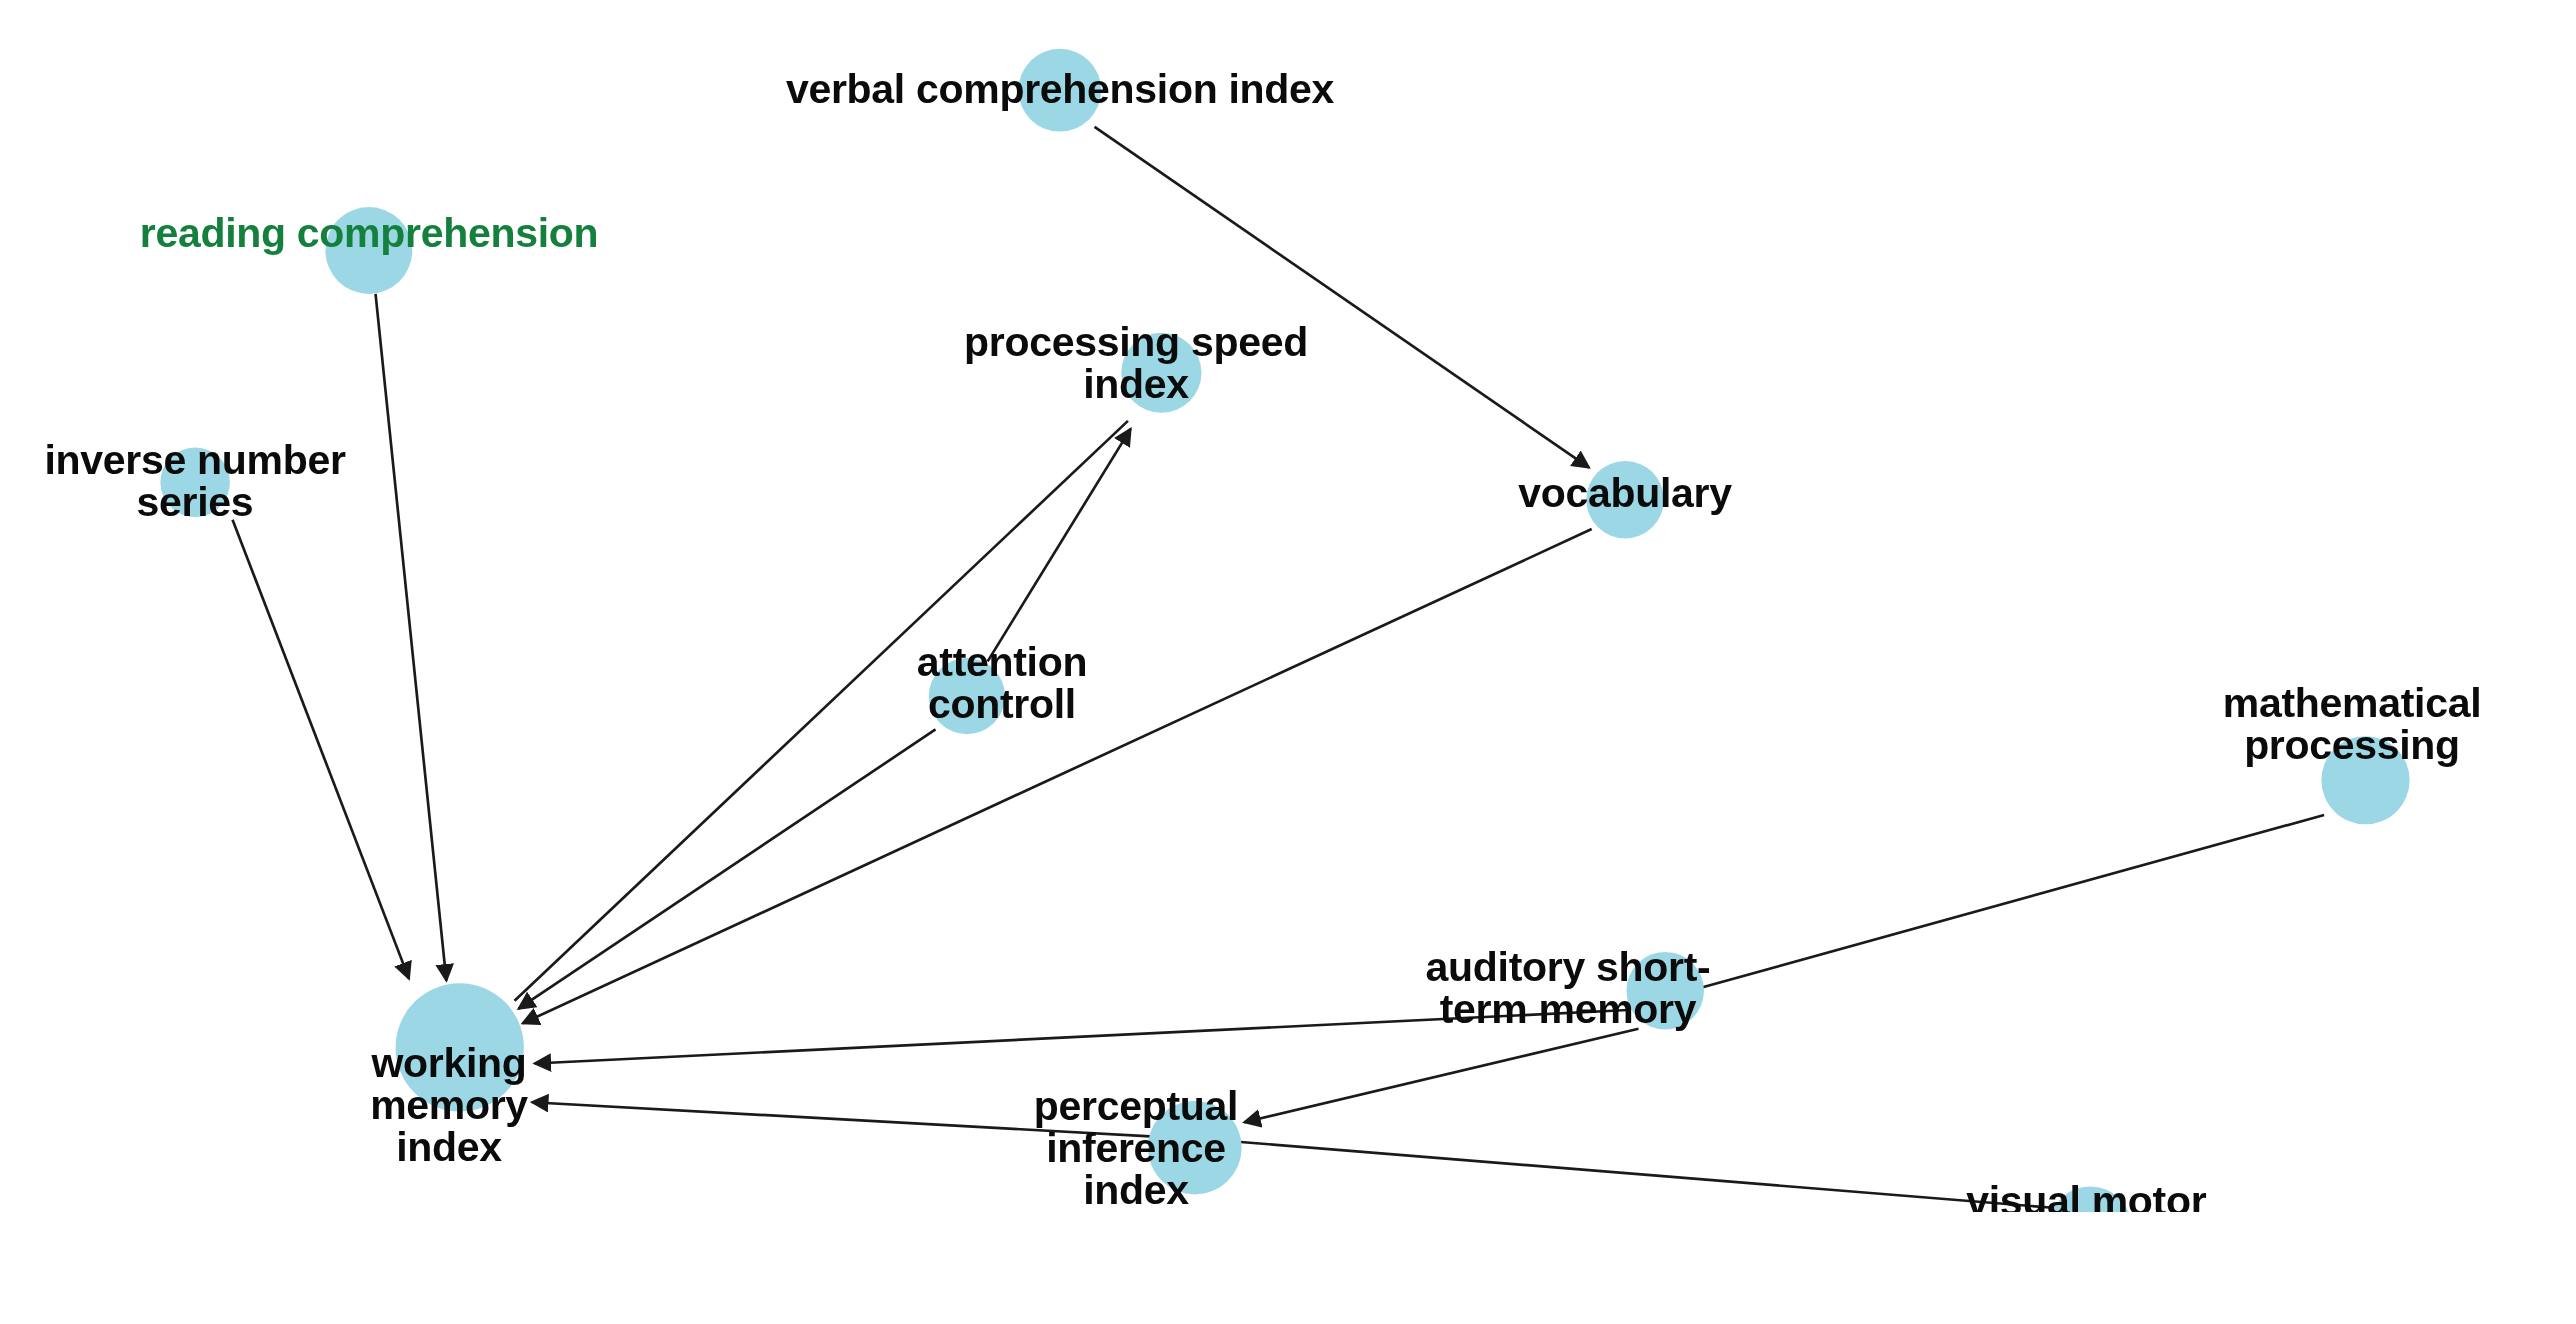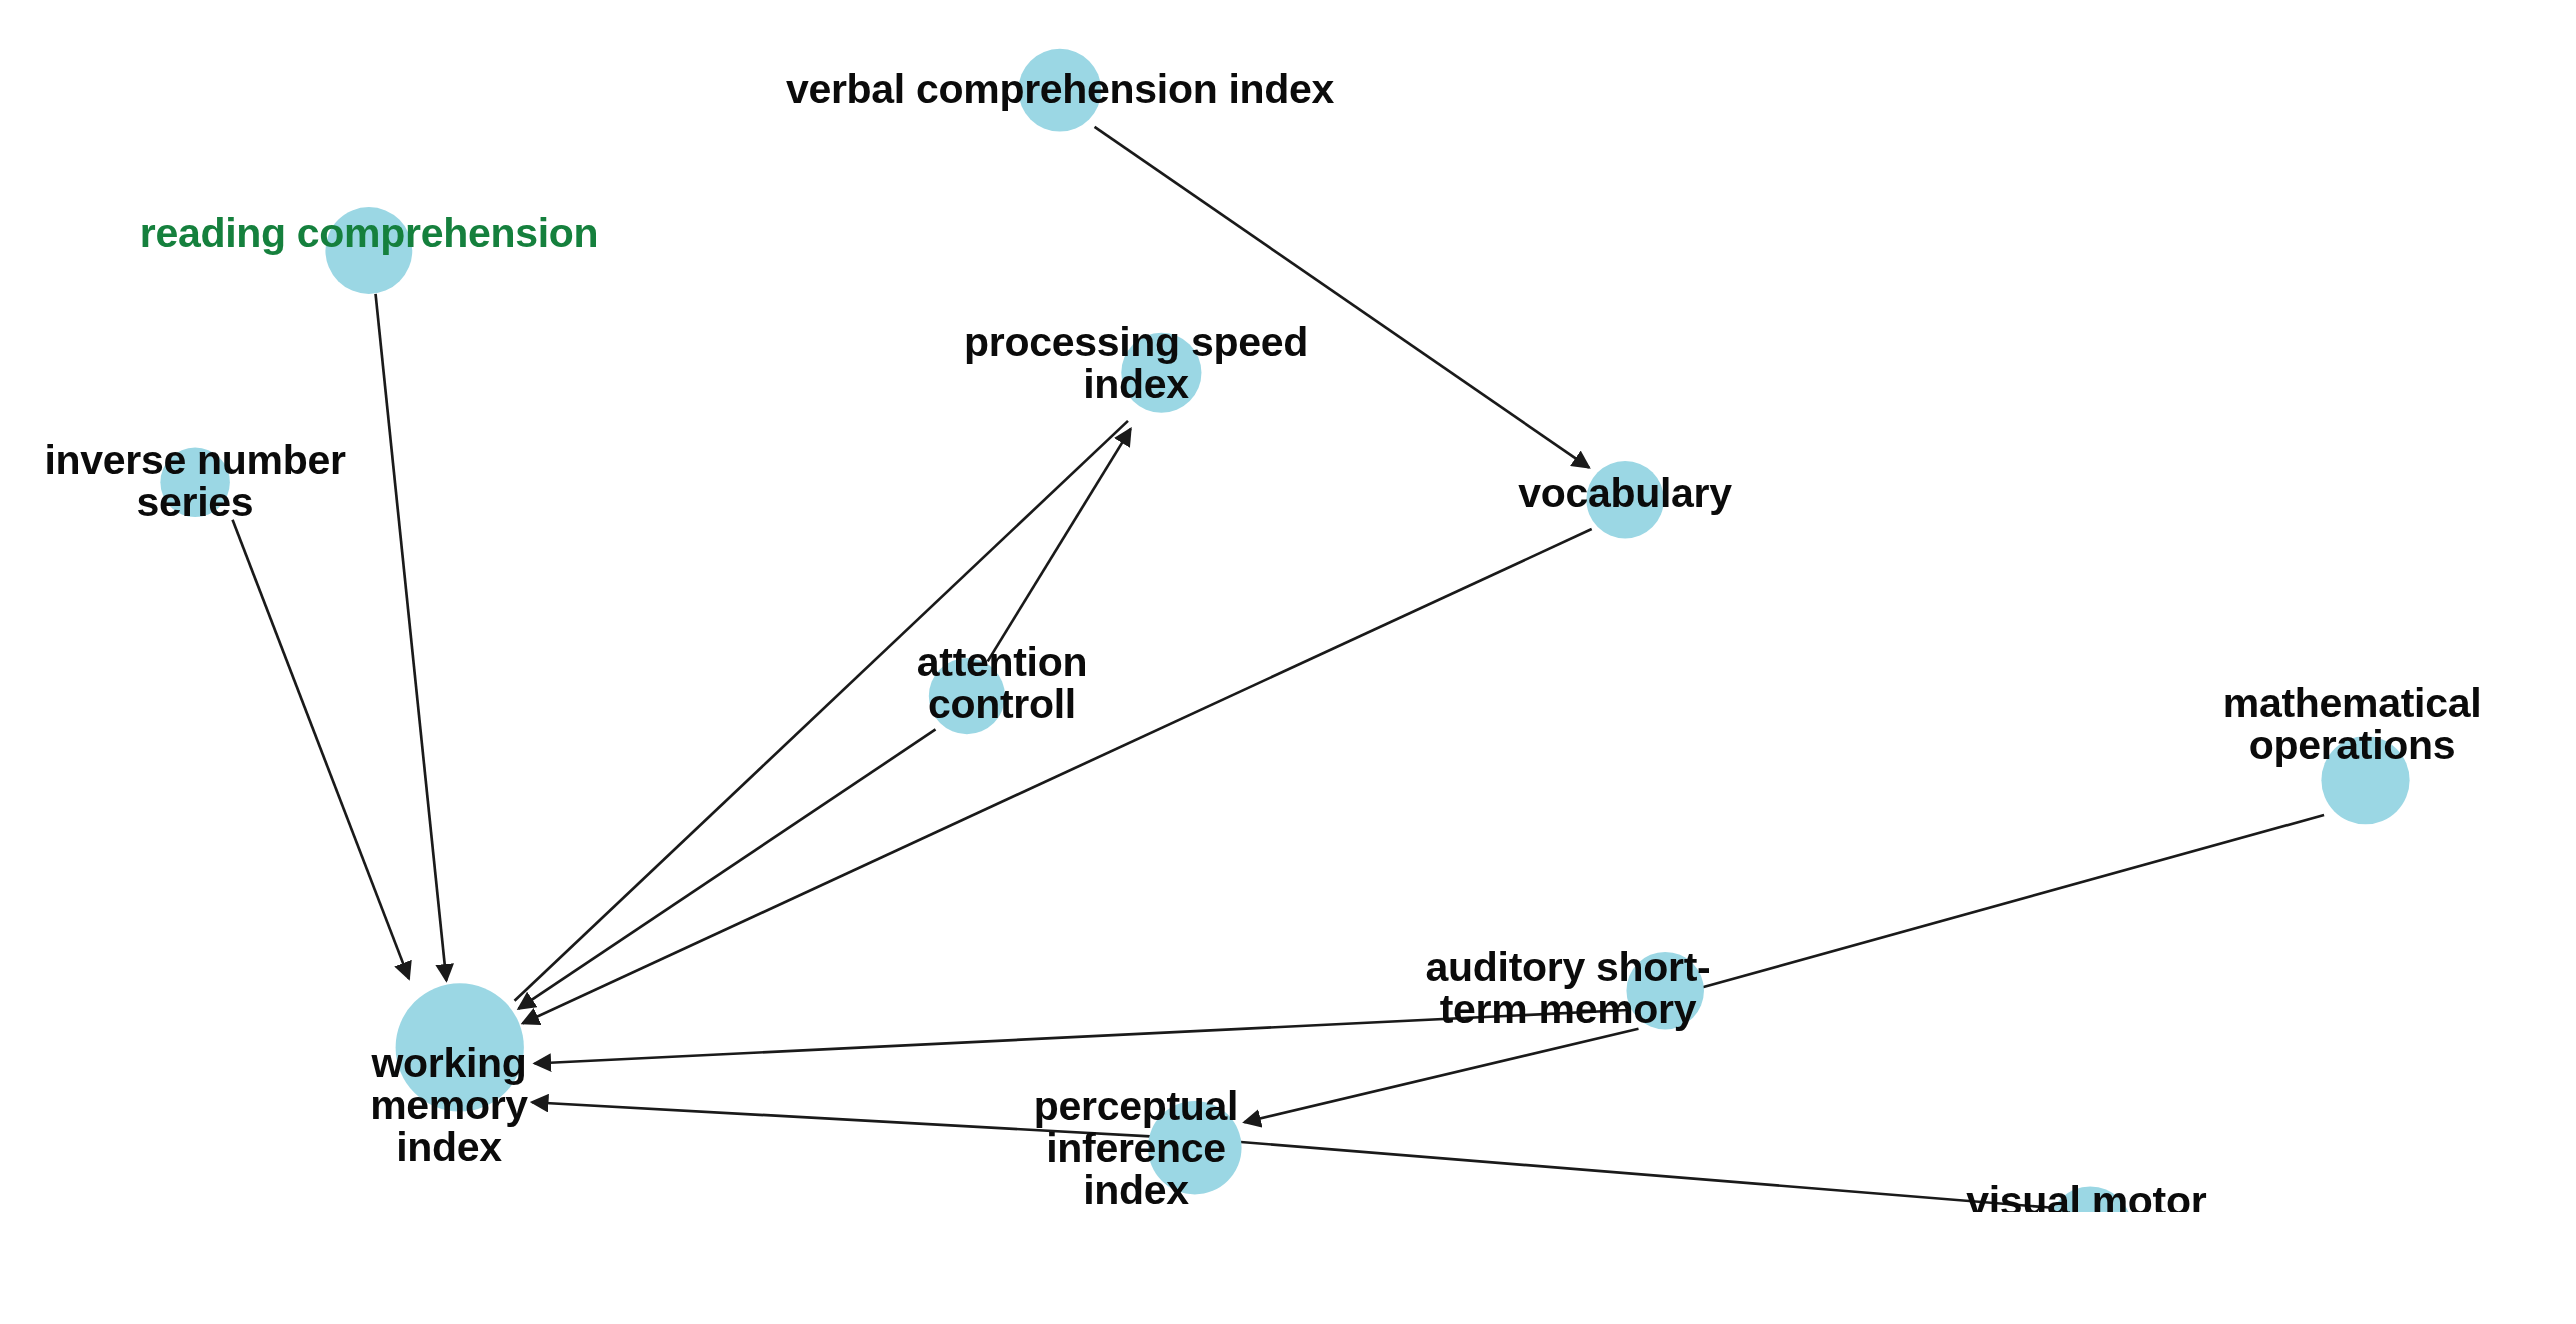--- a/index.html
+++ b/index.html
@@ -90,21 +90,21 @@
       <div class="node-label" style="left: 1060px; top: 90px; color: rgb(11, 11, 11);">verbal comprehension index</div>
       <div class="node-label" style="left: 369px; top: 234px; color: #15803d;">reading comprehension</div>
       <div class="node-label" style="left: 1136px; top: 364px; color: rgb(11, 11, 11);">processing speed
 index</div>
       <div class="node-label" style="left: 195px; top: 482px; color: rgb(11, 11, 11);">inverse number
 series</div>
       <div class="node-label" style="left: 1625px; top: 494px; color: rgb(11, 11, 11);">vocabulary</div>
       <div class="node-label" style="left: 1002px; top: 684px; color: rgb(11, 11, 11);">attention
 controll</div>
       <div class="node-label" style="left: 2352px; top: 725px; color: rgb(11, 11, 11);">mathematical
-operations</div>
+processing</div>
       <div class="node-label" style="left: 1568px; top: 989px; color: rgb(11, 11, 11);">auditory short-
 term memory</div>
       <div class="node-label" style="left: 449px; top: 1106px; color: rgb(11, 11, 11);">working
 memory
 index</div>
       <div class="node-label" style="left: 1136px; top: 1149px; color: rgb(11, 11, 11);">perceptual
 inference
 index</div>
       <div class="node-label" style="left: 2084px; top: 1223px; color: rgb(11, 11, 11); text-align: right;">visual motor
 coordination</div>

